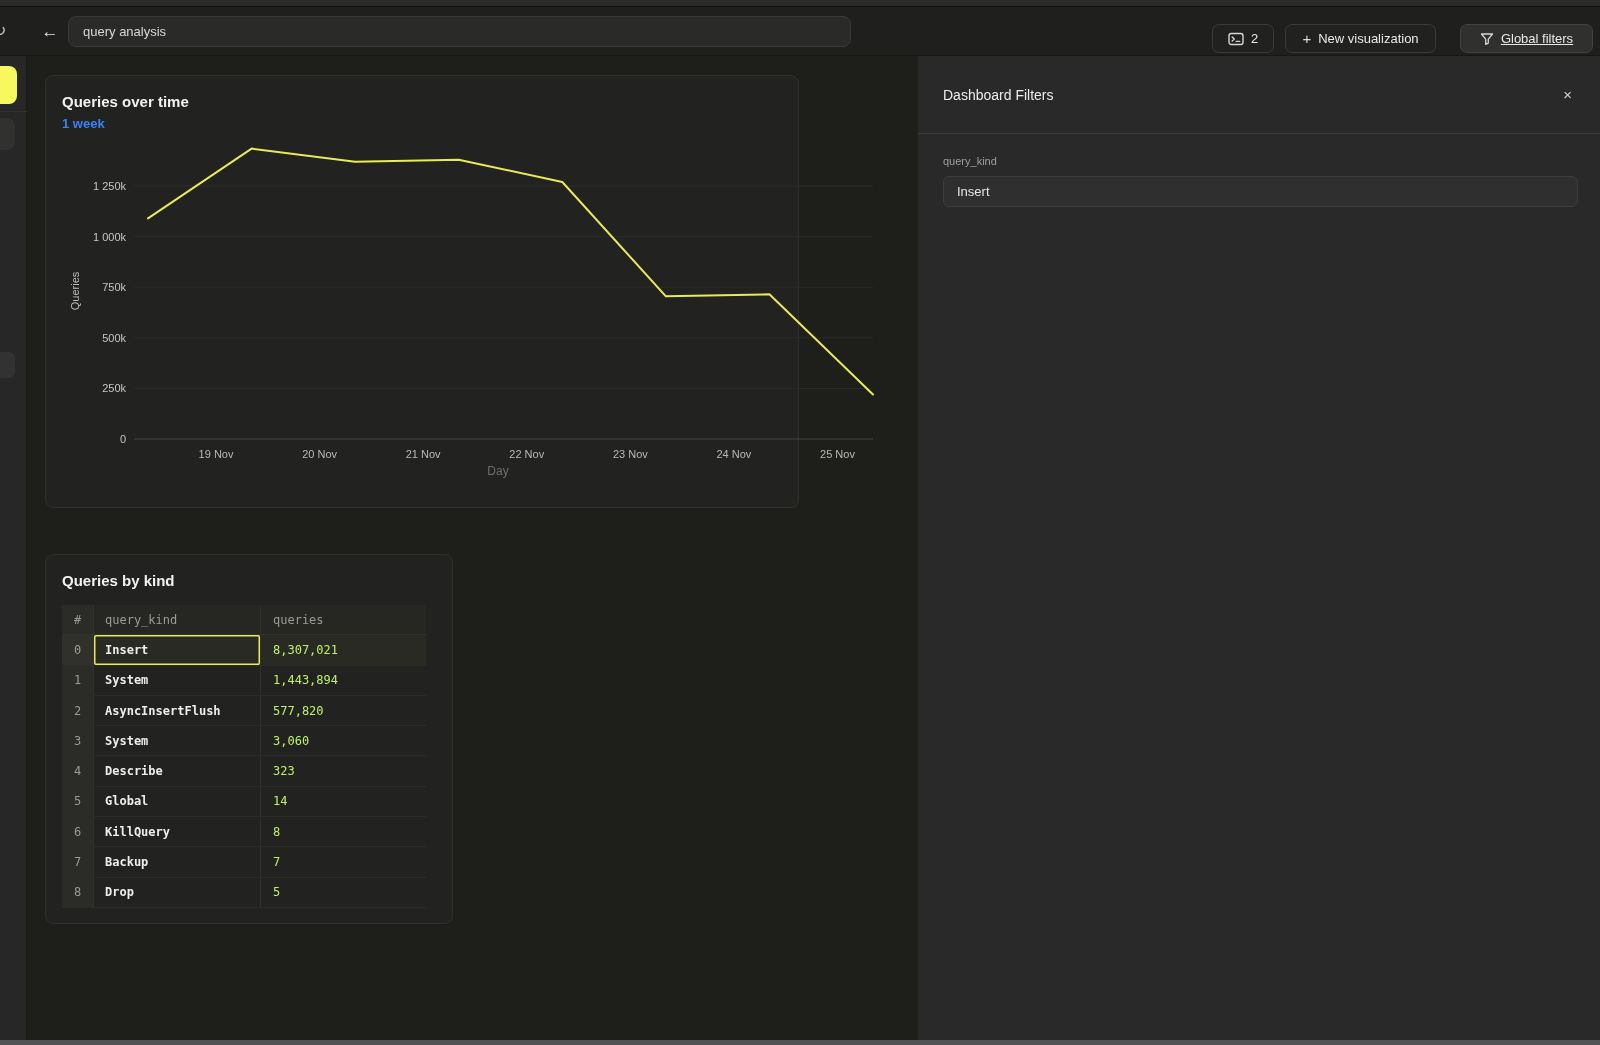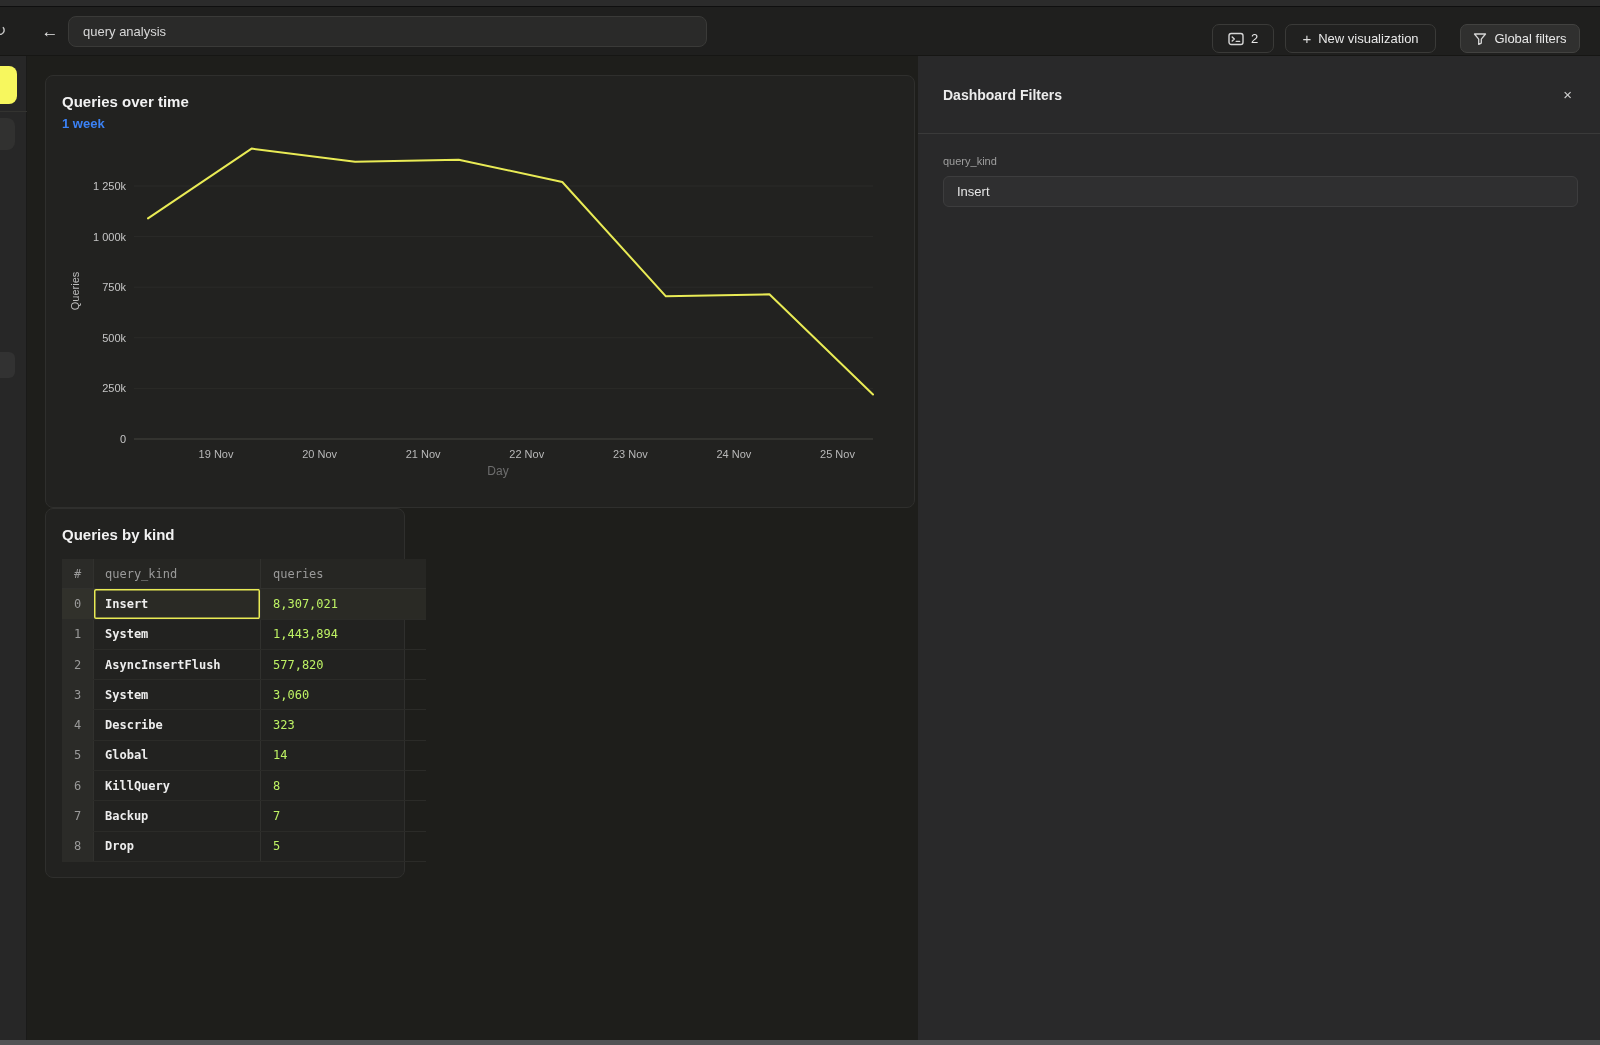--- a/index.html
+++ b/index.html
@@ -9,67 +9,67 @@
     background:#1e1e1b; font-family:"Liberation Sans", sans-serif;
     color:#e8e8e8; -webkit-font-smoothing:antialiased;
   }
   
   .top-strip { position:absolute; left:0; top:0; width:1600px; height:7px; background:#2b2b2b; border-bottom:1px solid #0f0f0f; }
   .topbar { position:absolute; left:0; top:7px; width:1600px; height:49px; background:#1f1f1e; border-bottom:1px solid #161614; }
   .refresh-clip { position:absolute; left:0; top:0; width:20px; height:49px; overflow:hidden; }
   .refresh-glyph { position:absolute; left:-7px; top:14px; font-size:16px; color:#c9c9c9; }
   .back-btn { position:absolute; left:38px; top:0; height:49px; width:24px; display:flex; align-items:center; justify-content:center; font-size:17px; color:#e3e3e3; cursor:pointer; }
   .title-input {
-    position:absolute; left:68px; top:9px; width:639px; height:31px;
+    position:absolute; left:68px; top:9px; width:783px; height:31px;
     background:#2a2a29; border:1px solid #3a3a38; border-radius:8px;
     color:#d8d8d8; font-size:13px; padding:0 14px; outline:none;
     font-family:"Liberation Sans", sans-serif;
   }
   .tb-btn {
     position:absolute; top:17px; height:29px; display:flex; align-items:center; justify-content:center;
     gap:7px; background:#212120; border:1px solid #3a3a38; border-radius:7px;
     color:#e8e8e8; font-size:13px; cursor:pointer; padding:0 12px;
   }
   .tb-btn svg { display:block; }
   .btn-console { left:1212px; width:62px; }
   .btn-newviz { left:1285px; width:151px; }
-  .btn-global { left:1460px; width:120px; background:#30302f; border-color:#424240; }
+  .btn-global { left:1460px; width:133px; background:#30302f; border-color:#424240;text-decoration:underline; }
   .plus-glyph { font-size:15px; color:#dcdcdc; line-height:1; margin-top:-1px; }
   
   .sidebar { position:absolute; left:0; top:56px; width:27px; height:984px; background:#272727; border-right:1px solid #1a1a19; }
   .sb-item { position:absolute; left:-10px; width:27px; border-radius:8px; }
   .sb-item.active { top:10px; height:38px; background:#f7f75e; }
   .sb-sep { position:absolute; left:0; top:55px; width:27px; height:1px; background:#333330; }
   .sb-item.g1 { top:62px; height:32px; background:#313130; width:25px; }
   .sb-item.g2 { top:296px; height:26px; background:#323232; width:25px; border-radius:6px; }
   
   .main { position:absolute; left:27px; top:56px; width:891px; height:984px; background:#1e1e1b; }
   .card { position:absolute; background:#222220; border:1px solid #2f2f2d; border-radius:8px; }
-  .card-chart { left:18px; top:19px; width:870px; height:433px; }
-  .card-table { left:18px; top:452px; width:360px; height:370px; }
+  .card-chart { left:18px; top:19px; width:754px; height:433px; }
+  .card-table { left:18px; top:498px; width:408px; height:370px; }
   .card-title { position:absolute; left:16px; top:17px; font-size:15px; font-weight:bold; color:#f2f2f2; }
   .card-subtitle { position:absolute; left:16px; top:40px; font-size:13px; font-weight:bold; color:#3b82f6; }
   .chart-svg { position:absolute; left:0; top:65px; }
   
   .ktable { position:absolute; left:16px; top:50px; width:364px; font-family:"DejaVu Sans Mono", monospace; font-size:12px; }
   .t-row, .t-header { display:flex; height:30.3px; border-bottom:1px solid #2b2b28; }
   .t-header { background:#262623; color:#9a9a9a; border-bottom:1px solid #31312e; }
   .t-cell { display:flex; align-items:center; }
   .t-idx { width:32px; justify-content:center; background:#2b2b28; border-right:1px solid #31312e; color:#9a9a9a; }
   .t-kind { width:167px; padding-left:11px; border-right:1px solid #31312e; font-weight:700; color:#ededed; }
   .t-qty { width:165px; padding-left:12px; font-weight:400; color:#bef264; }
   .t-header .t-kind, .t-header .t-qty { font-weight:400; color:#9a9a9a; background:#262623; }
   .t-header .t-idx { background:#2b2b28; }
   .t-row.hl { background:#2a2a25; }
   .t-row.hl .t-idx { background:#31312b; }
   .t-row.hl .t-kind { box-shadow:inset 0 0 0 1.5px #e9eb55; border-radius:2px; }
   
   .filters-panel { position:absolute; left:918px; top:56px; width:682px; height:984px; background:#29292a; }
   .fp-header { height:78px; display:flex; align-items:center; justify-content:space-between; padding:0 28px 0 25px; border-bottom:1px solid #3a3a3a; }
-  .fp-title { font-size:14px; font-weight:700; color:#ececec; }
+  .fp-title { font-size:14px; font-weight:400; color:#ececec; }
   .fp-close { font-size:15px; color:#d0d0d0; cursor:pointer; line-height:1; }
   .fp-body { padding:21px 22px 0 25px; }
   .fp-label { font-size:11px; color:#9e9e9e; margin-bottom:9px; }
   .fp-input {
     width:100%; height:31px; background:#2f2f30; border:1px solid #3d3d3e; border-radius:6px;
     color:#e6e6e6; font-size:13px; padding:0 13px; outline:none;
     font-family:"Liberation Sans", sans-serif;
   }
   
   .bottom-bar { position:absolute; left:0; top:1040px; width:1600px; height:5px; background:#525254; }

